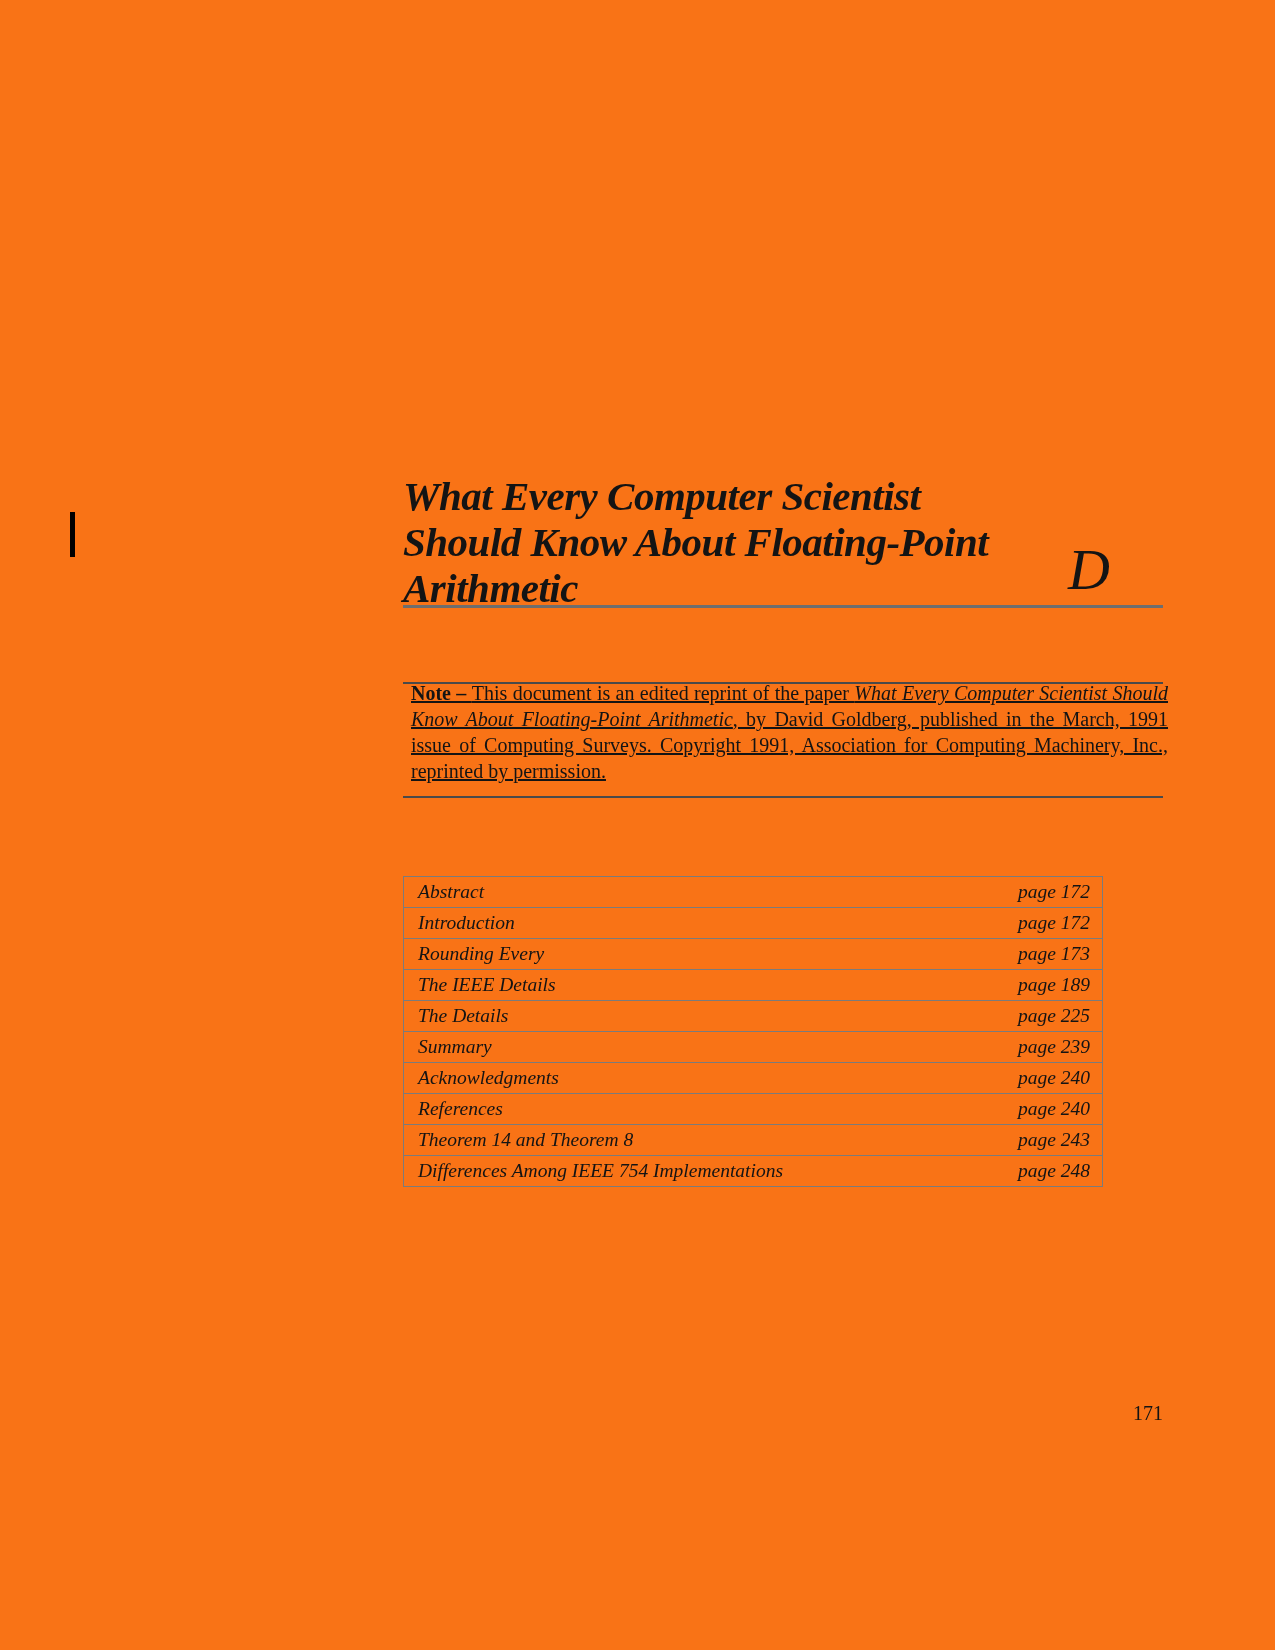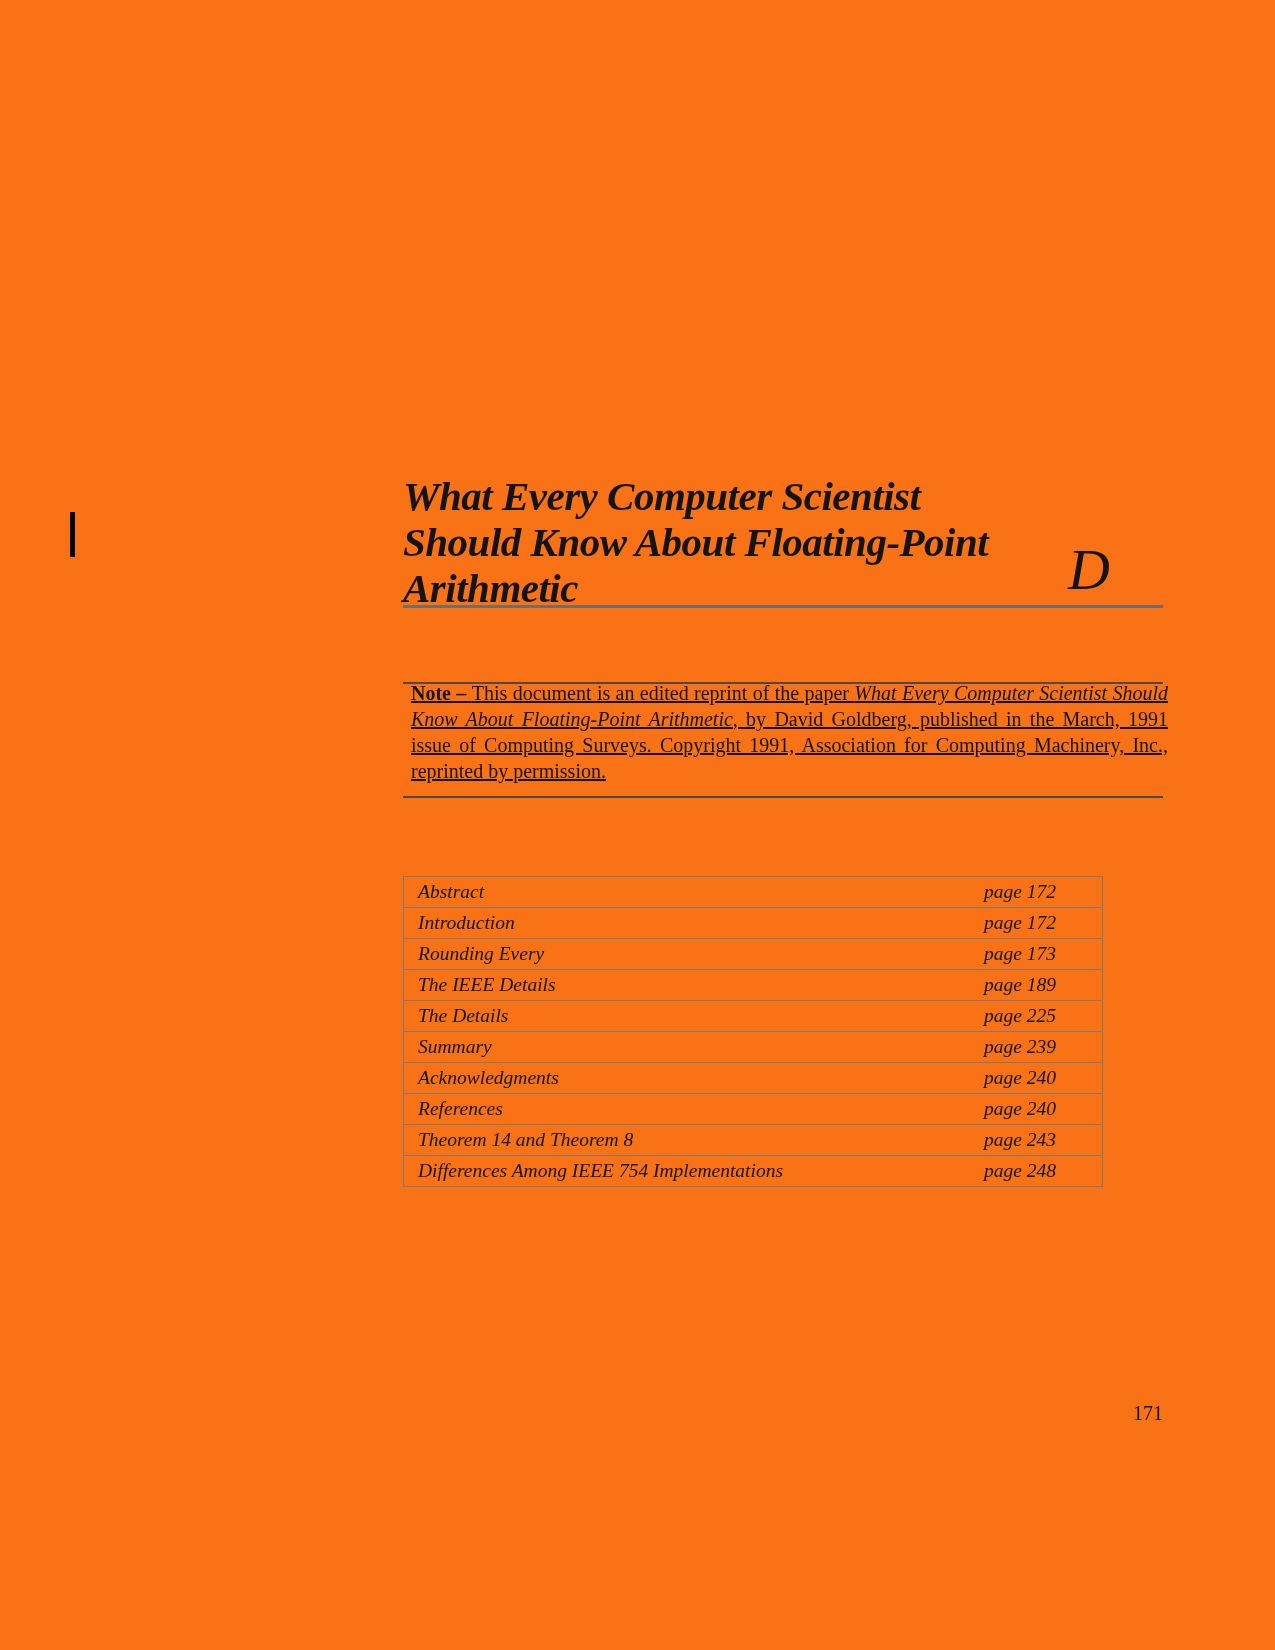--- a/index.html
+++ b/index.html
@@ -99,21 +99,21 @@
     border: 1px solid #7b7b7b;
   }
   .toc-table td {
     border-bottom: 1px solid #7b7b7b;
     height: 30px;
     padding: 0 0 0 14px;
     vertical-align: middle;
     white-space: nowrap;
   }
   .toc-table td.toc-page {
-    text-align: center;
+    text-align: right;
     padding: 0 12px 0 0;
     width: 140px;
   }
 
   
   .folio {
     position: absolute;
     right: 112px; top: 1402px;
     font-size: 20px;
     color: #141414;

